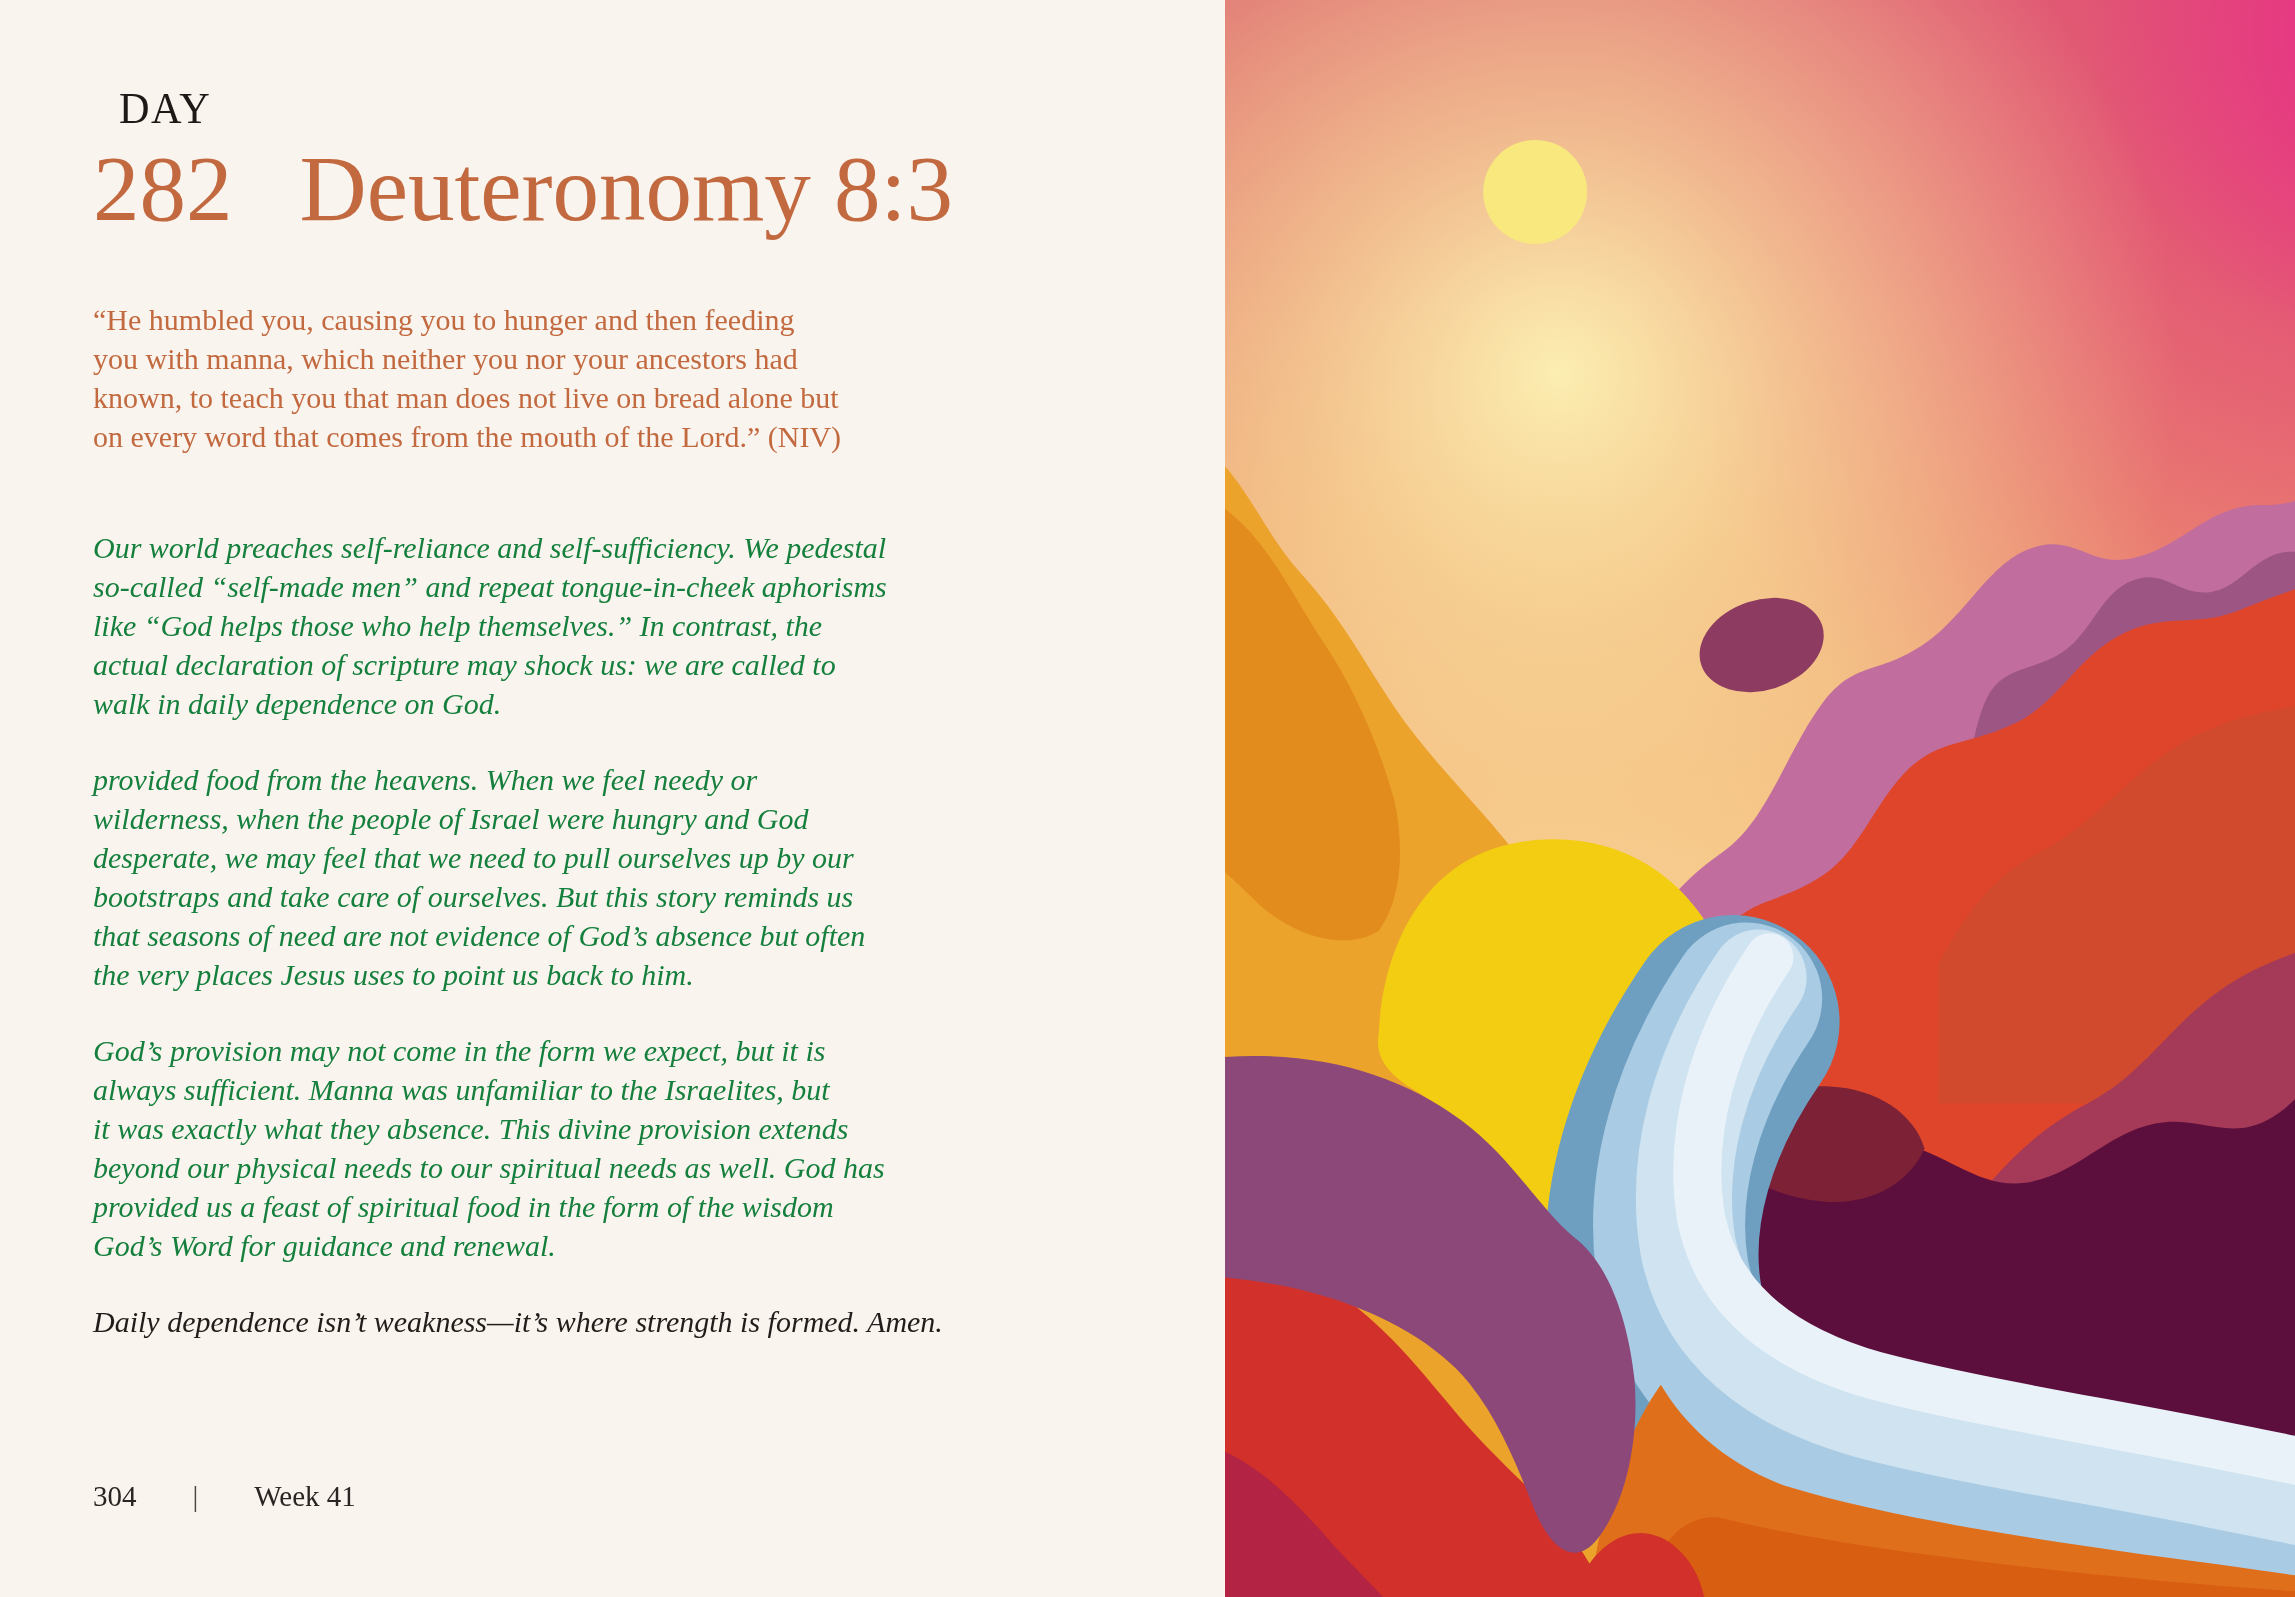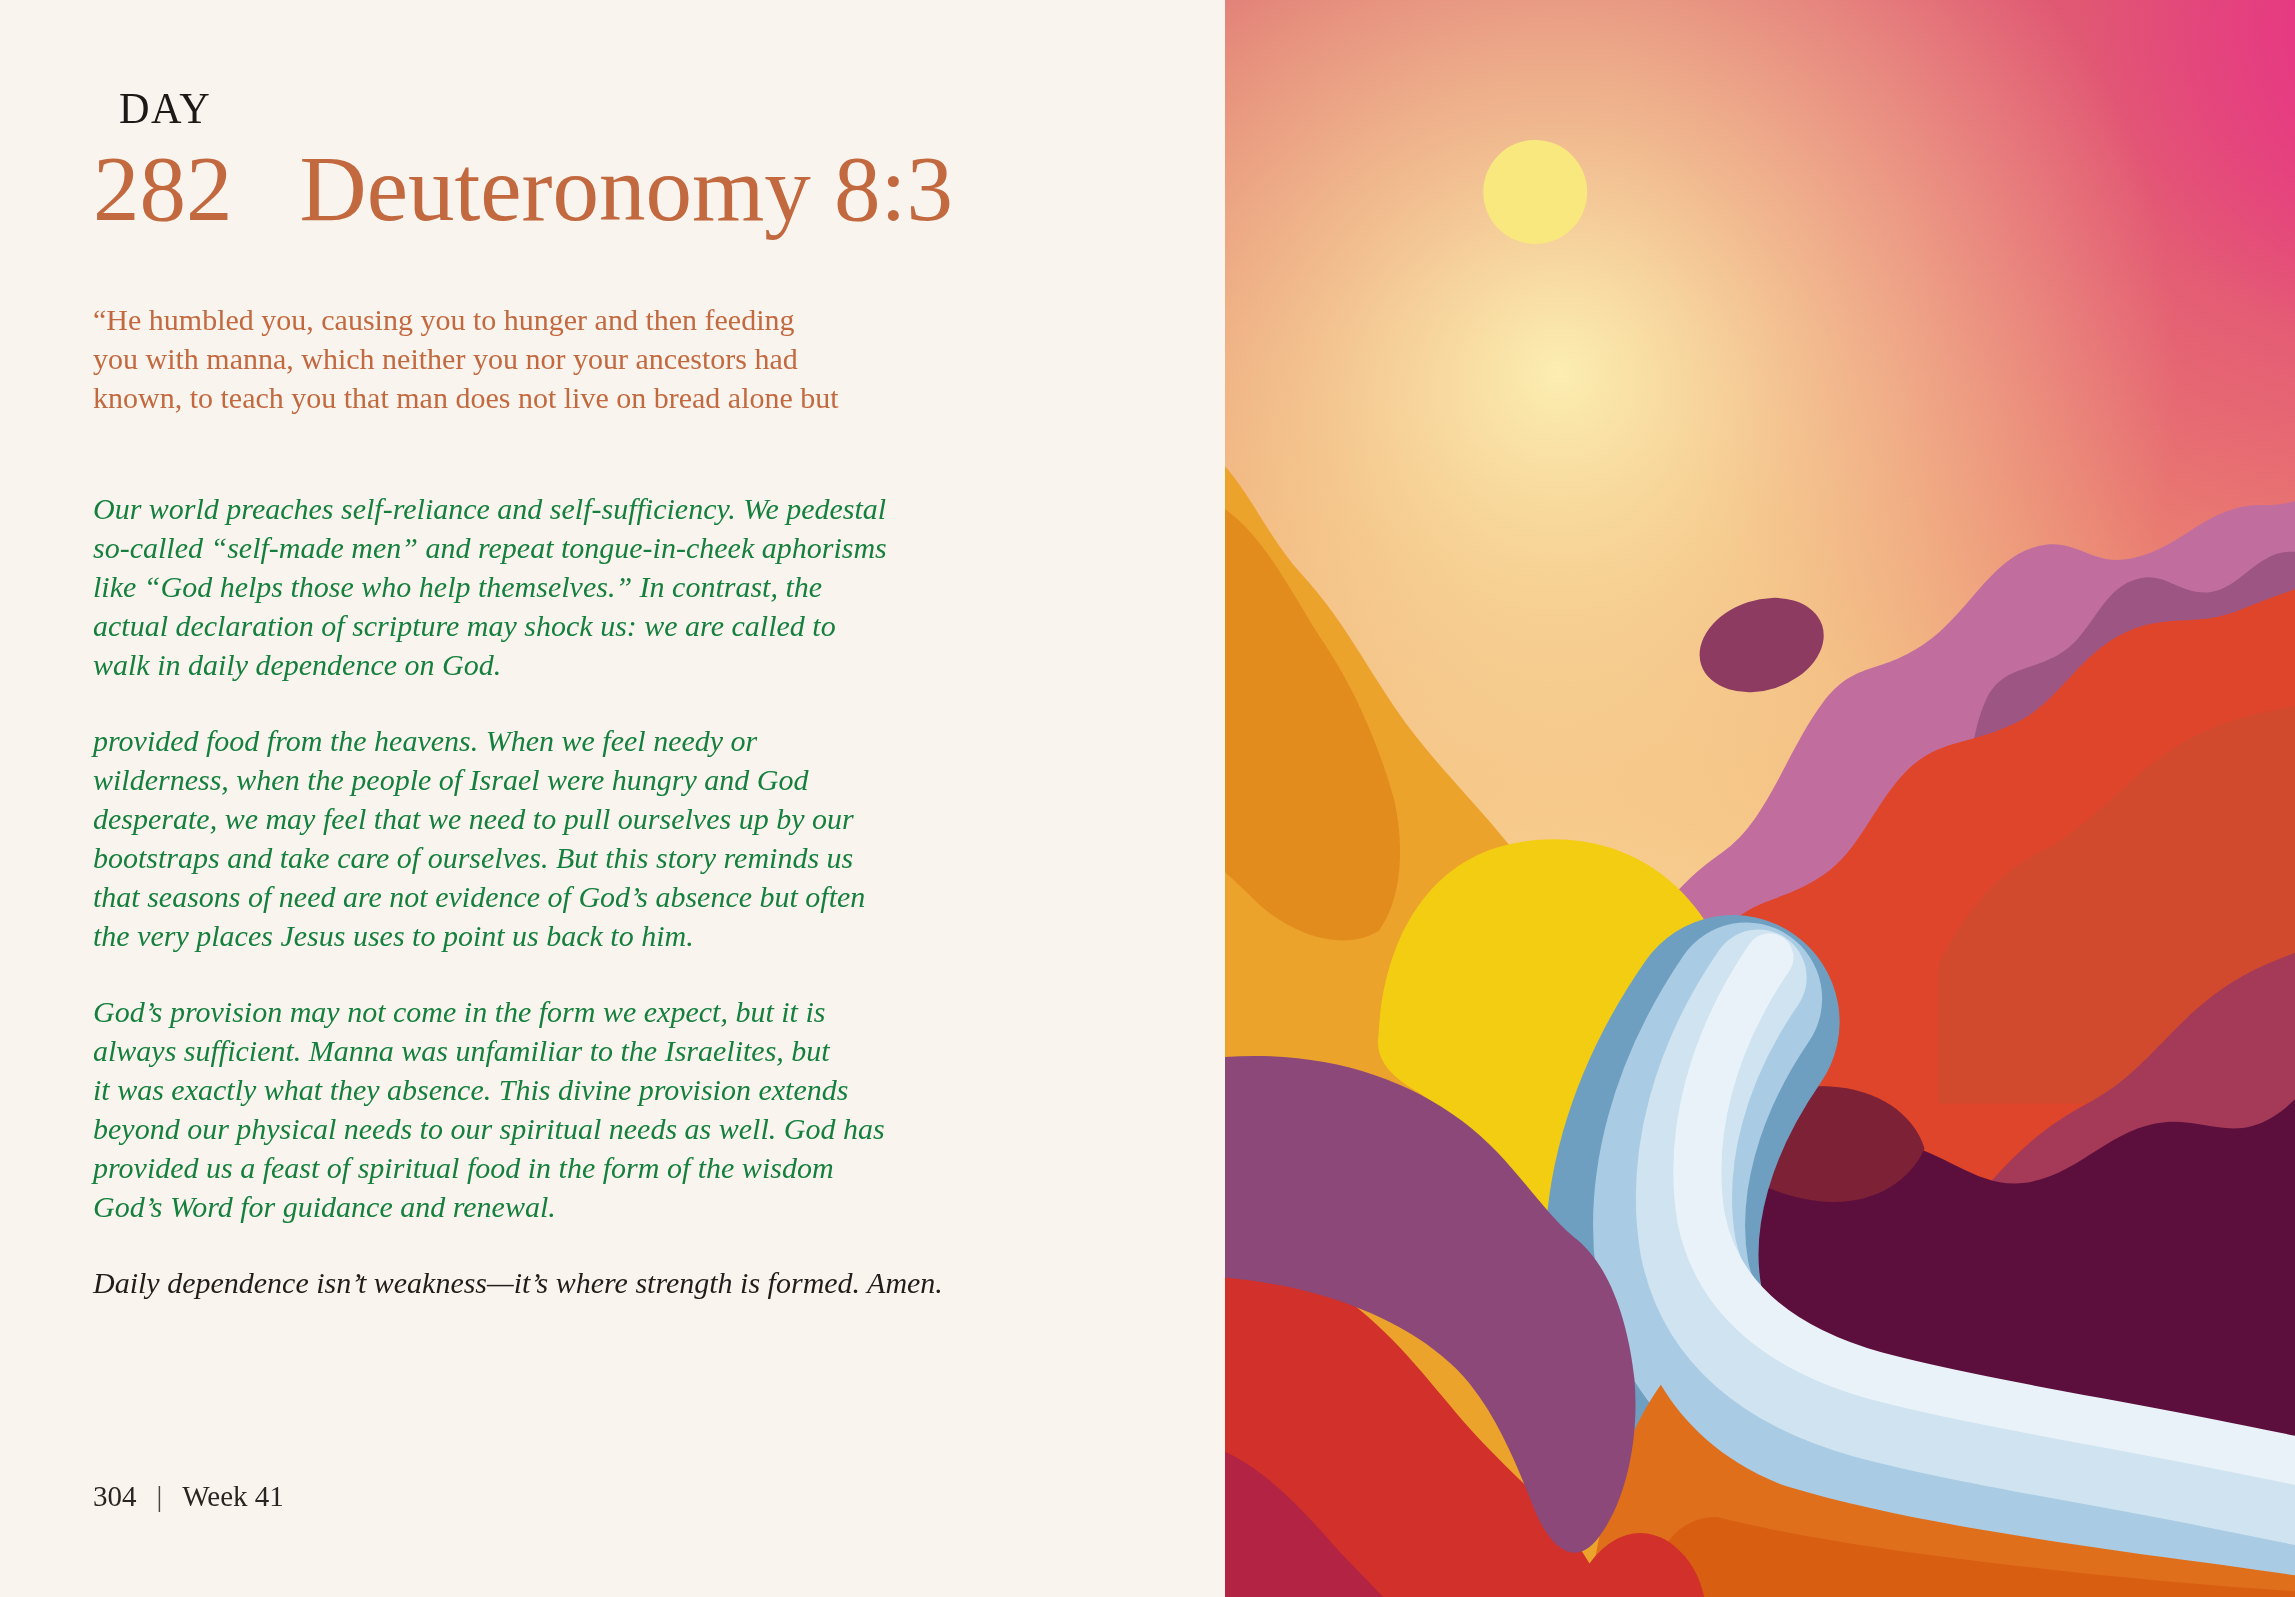--- a/index.html
+++ b/index.html
@@ -55,21 +55,21 @@
   .para { color: #15803d; margin: 0 0 37px 0; font-style: italic; }
   .closing {
     color: #211d1a;
     font-style: italic;
     margin-top: 1.6px;
   }
   .footer {
     position: absolute;
     left: 93px; bottom: 84px;
     font-size: 29px; color: #2a2522;
-    display: flex; align-items: baseline;
+    display: flex; align-items: baseline; gap: 36px;
   }
   .footer .sep { margin: 0 20px; color: #4a443f; }
 
   
   .art-page {
     width: 1147px; height: 1597px;
     overflow: hidden;
   }
   .art-page svg { display: block; }
 </style>
@@ -83,20 +83,21 @@
       <div class="kicker">DAY</div>
       <div class="title-row">
         <span class="day-number">282</span>
         <span class="passage-title">Deuteronomy 8:3</span>
       </div>
 
       <div class="quote">
           <div class="line">“He humbled you, causing you to hunger and then feeding</div>
           <div class="line">you with manna, which neither you nor your ancestors had</div>
           <div class="line">known, to teach you that man does not live on bread alone but</div>
+          <div class="line">on every word that comes from the mouth of the Lord.” (NIV)</div>
         </div>
 
       <div class="para">
           <div class="line">Our world preaches self-reliance and self-sufficiency. We pedestal</div>
           <div class="line">so-called “self-made men” and repeat tongue-in-cheek aphorisms</div>
           <div class="line">like “God helps those who help themselves.” In contrast, the</div>
           <div class="line">actual declaration of scripture may shock us: we are called to</div>
           <div class="line">walk in daily dependence on God.</div>
         </div>
       <div class="para">

